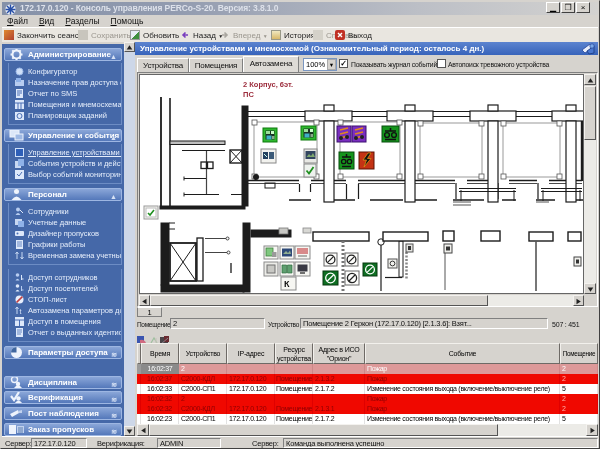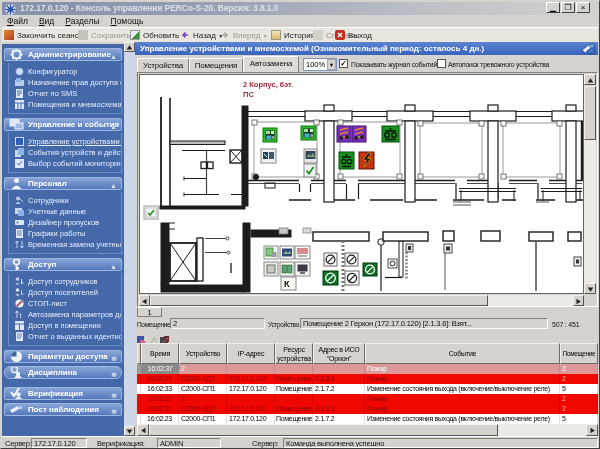--- a/index.html
+++ b/index.html
@@ -104,20 +104,24 @@
             <rect x="1" y="0" width="5" height="4" fill="#8fb2e8"></rect>
           </svg></span>Назначение прав доступа о...</div>
 <div class="sitem"><span class="iic"><svg width="9" height="9">
             <rect x="1" y="0" width="7" height="9" fill="#dde8fa"></rect>
             <path d="M2 2h5M2 4h5M2 6h3" stroke="#4a6fb5" stroke-width="1"></path>
           </svg></span>Отчет по SMS</div>
 <div class="sitem"><span class="iic"><svg width="9" height="9">
             <rect x="0" y="0" width="9" height="9" fill="#dde8fa"></rect>
             <path d="M0 3h9M3 3v6M6 3v6" stroke="#4a6fb5"></path>
           </svg></span>Помещения и мнемосхема</div>
+<div class="sitem"><span class="iic"><svg width="9" height="9">
+            <rect x="0" y="1" width="9" height="8" fill="#dde8fa"></rect>
+            <circle cx="4.5" cy="5" r="2.5" fill="none" stroke="#4a6fb5"></circle>
+          </svg></span>Планировщик заданий</div>
 </div>
 <div class="shdr"><span class="hicon"><svg width="15" height="13" viewBox="0 0 15 13">
           <rect x="1" y="1" width="9" height="7" fill="#dce7f8" stroke="#eef3fc"></rect>
           <rect x="6" y="5" width="8" height="6" fill="#9fb9e4" stroke="#eef3fc"></rect>
         </svg></span>Управление и события<span class="chev">▲</span></div>
 <div class="sitems">
 <div class="sitem"><span class="iic" style="background:#2e5fb8;border:1px solid #cfe0f8;"></span><span style="text-decoration:underline;">Управление устройствами и...</span></div>
 <div class="sitem"><span class="iic"><svg width="9" height="9">
             <rect x="0" y="2" width="6" height="7" fill="#c8d8f2"></rect>
             <rect x="3" y="0" width="6" height="7" fill="#8fb2e8"></rect>
@@ -147,24 +151,20 @@
           </svg></span>Дизайнер пропусков</div>
 <div class="sitem"><span class="iic"><svg width="9" height="9">
             <rect x="1" y="0" width="7" height="9" fill="#dde8fa"></rect>
             <path d="M2 2h5M2 4h5M2 6h5" stroke="#4a6fb5" stroke-width="0.8"></path>
           </svg></span>Графики работы</div>
 <div class="sitem"><span class="iic"><svg width="9" height="9">
             <path d="M2 1v7M2 1l-1.5 2M2 1l1.5 2" stroke="#c8d8f2" fill="none"></path>
             <path d="M7 8V1M7 8l-1.5-2M7 8l1.5-2" stroke="#c8d8f2" fill="none"></path>
           </svg></span>Временная замена учетных ...</div>
 </div>
-<div class="shdr"><span class="hicon"><svg width="13" height="13" viewBox="0 0 13 13">
-          <circle cx="6.5" cy="3.8" r="2.8" fill="none" stroke="#eef3fc" stroke-width="1.8"></circle>
-          <path d="M6.5 6.5 V12 M6.5 10 H9 M6.5 12 H8.4" stroke="#eef3fc" stroke-width="1.8"></path>
-        </svg></span>Доступ<span class="chev">▲</span></div>
 <div class="sitems">
 <div class="sitem"><span class="iic"><svg width="9" height="9">
             <circle cx="2.5" cy="2" r="1.8" fill="#b8cdf0"></circle>
             <path d="M0.5 7.5 q2 -3.6 4 0z" fill="#b8cdf0"></path>
             <path d="M6.5 2v5M6.5 6h2" stroke="#dde8fa"></path>
           </svg></span>Доступ сотрудников</div>
 <div class="sitem"><span class="iic"><svg width="9" height="9">
             <circle cx="2.5" cy="2" r="1.8" fill="#dde8fa"></circle>
             <path d="M0.5 7.5 q2 -3.6 4 0z" fill="#dde8fa"></path>
             <path d="M6.5 2v5M6.5 6h2" stroke="#b8cdf0"></path>
@@ -183,34 +183,39 @@
           </svg></span>Доступ в помещения</div>
 <div class="sitem"><span class="iic"><svg width="9" height="9">
             <rect x="1" y="0" width="7" height="9" fill="#dde8fa"></rect>
             <path d="M2 2h5M2 4h5M2 6h4" stroke="#4a6fb5" stroke-width="0.8"></path>
           </svg></span>Отчет о выданных идентиф...</div>
 </div>
 <div class="shdr" style="margin-top:2px;"><span class="hicon"><svg width="13" height="13" viewBox="0 0 13 13">
           <circle cx="6.5" cy="6.5" r="5.5" fill="#eef3fc"></circle>
           <path d="M6.5 6.5 L6.5 1 A5.5 5.5 0 0 0 1 6.5 Z" fill="#41679f"></path>
         </svg></span>Параметры доступа<span class="chev">≋</span></div>
-<div class="shdr" style="margin-top:3px;border-radius:6px;"><span class="hicon"><svg width="13" height="13" viewBox="0 0 13 13">
+<div class="shdr" style="margin-top:17px;"><span class="hicon"><svg width="13" height="13" viewBox="0 0 13 13">
           <circle cx="4.5" cy="3.5" r="3" fill="none" stroke="#eef3fc" stroke-width="1.4"></circle>
           <circle cx="8" cy="8" r="2.2" fill="#eef3fc"></circle>
           <path d="M4 12 q4 -5.5 8 0z" fill="#eef3fc"></path>
         </svg></span>Дисциплина<span class="chev">≋</span></div>
-<div class="shdr" style="margin-top:8px;"><span class="hicon"><svg width="13" height="13" viewBox="0 0 13 13">
+<div class="shdr" style="margin-top:2px;"><span class="hicon"><svg width="13" height="13" viewBox="0 0 13 13">
           <path d="M1 5 L4 9 L9 1" stroke="#eef3fc" stroke-width="2.2" fill="none"></path>
           <circle cx="8.5" cy="7.5" r="2.2" fill="#eef3fc"></circle>
           <path d="M4.5 12.5 q4 -5.5 8 0z" fill="#eef3fc"></path>
         </svg></span>Верификация<span class="chev">≋</span></div>
 <div class="shdr" style="margin-top:3px;"><span class="hicon"><svg width="14" height="13" viewBox="0 0 14 13">
           <path d="M1 7 L9 3 L10 6 L3 10z" fill="#eef3fc"></path>
           <path d="M9 4 L13 3 L13 6 L10 6z" fill="#c2d2ee"></path>
         </svg></span>Пост наблюдения<span class="chev">≋</span></div>
+<div class="shdr" style="margin-top:3px;"><span class="hicon"><svg width="15" height="13" viewBox="0 0 15 13">
+          <rect x="0" y="2" width="7" height="9" fill="#eef3fc"></rect>
+          <rect x="8" y="3" width="7" height="7" fill="#c2d2ee"></rect>
+          <path d="M9 5h5M9 7h5M9 9h5" stroke="#41679f" stroke-width="0.8"></path>
+        </svg></span>Заказ пропусков<span class="chev">≋</span></div>
 </div>
 
 <div class="abs sb" style="left:124px;top:42px;width:11px;height:394px;background:#cdd7e8;"></div>
 <div class="abs sbtn" style="left:124px;top:42px;width:11px;height:10px;padding-top:1px;">
     <svg width="7" height="7" viewBox="0 0 7 7" style="display:block;margin:auto;">
       <path d="M3.5 1.2 L6.3 5.5 H0.7 Z" fill="#222"></path>
     </svg>
   </div>
 <div class="abs sbtn" style="left:124px;top:426px;width:11px;height:10px;padding-top:1px;">
     <svg width="7" height="7" viewBox="0 0 7 7" style="display:block;margin:auto;">

